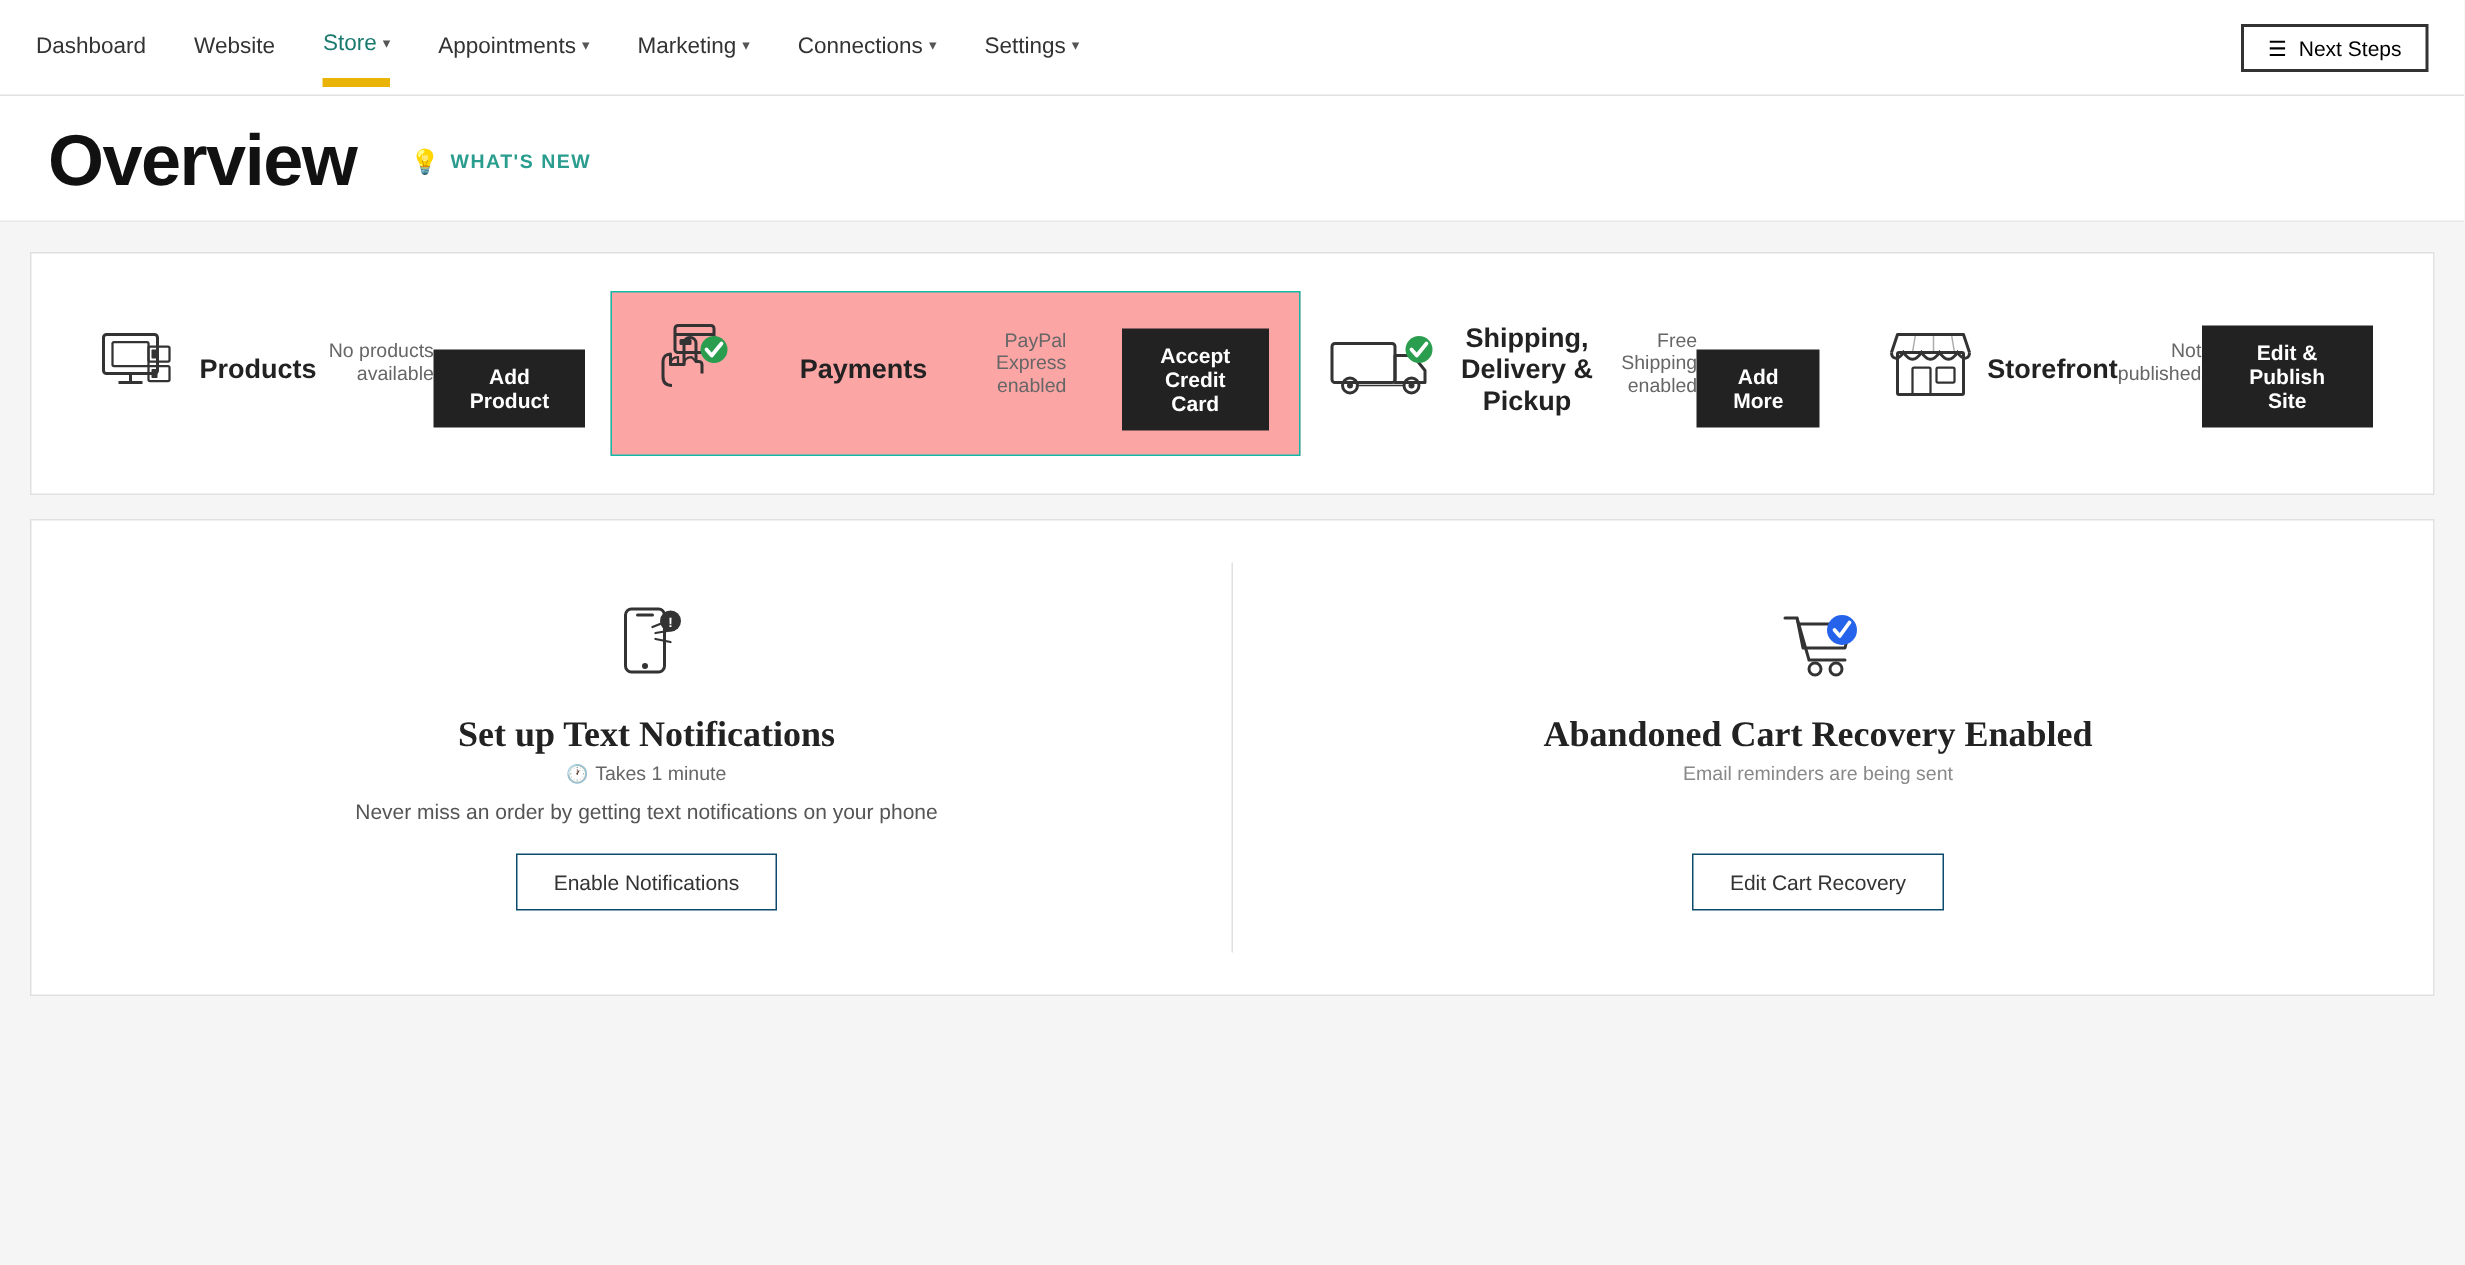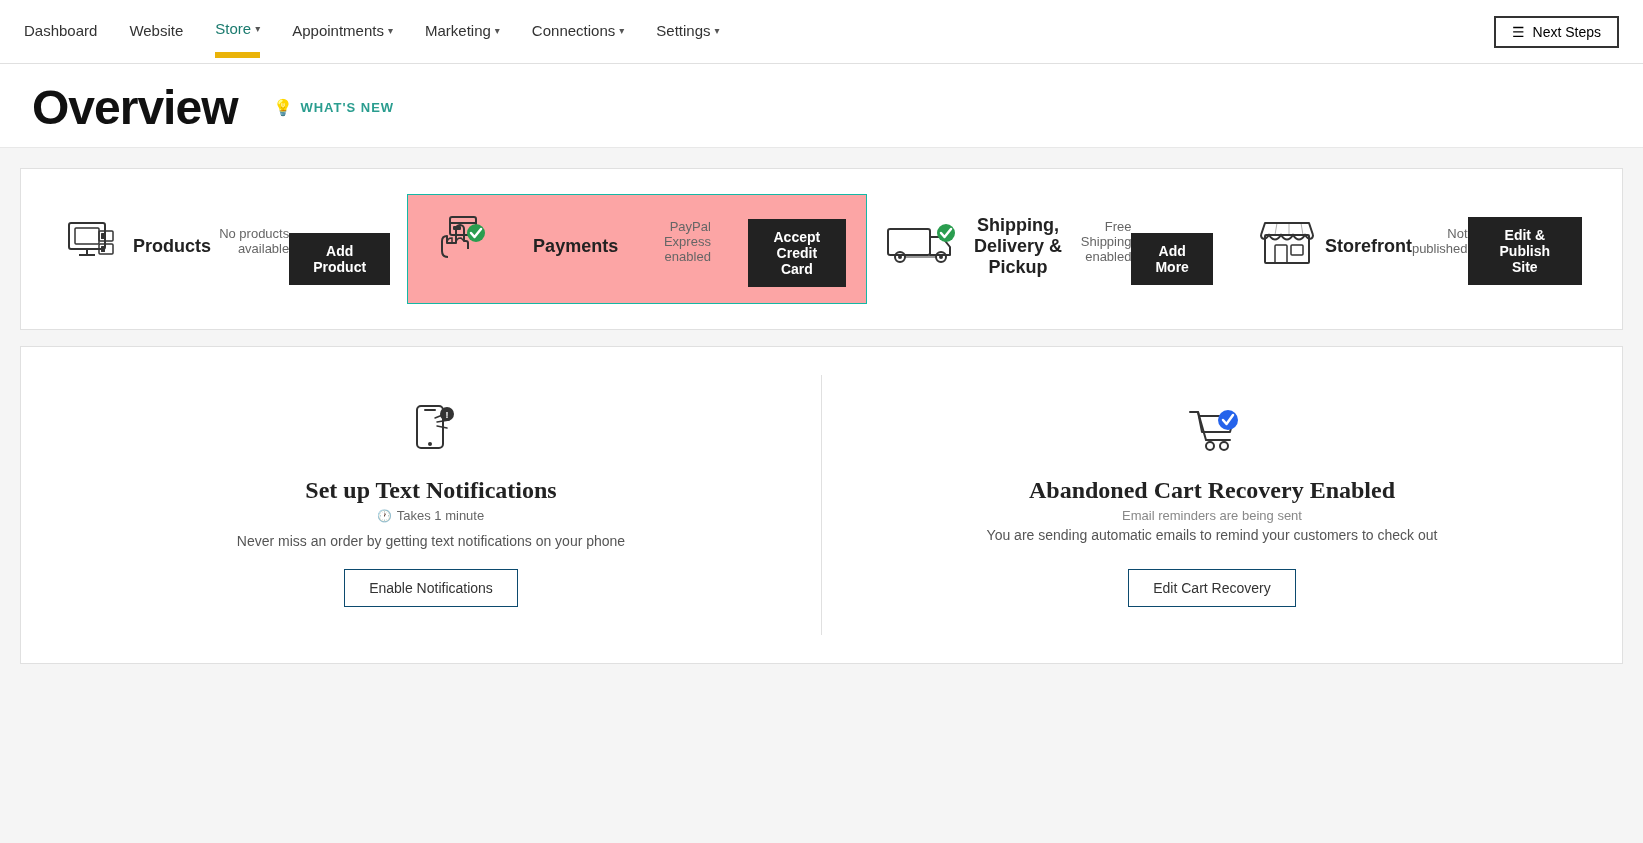--- a/index.html
+++ b/index.html
@@ -413,20 +413,19 @@
             <path d="M18 14 L22 34 L50 34 L54 18 L18 18" fill="none" stroke="#333" stroke-width="2" stroke-linejoin="round"></path>
             <circle cx="30" cy="48" r="4" fill="none" stroke="#333" stroke-width="2"></circle>
             <circle cx="44" cy="48" r="4" fill="none" stroke="#333" stroke-width="2"></circle>
 
             <circle cx="48" cy="22" r="10" fill="#2563eb"></circle>
             <path d="M43 22 L46.5 26 L53 17" stroke="white" stroke-width="2.5" fill="none" stroke-linecap="round" stroke-linejoin="round"></path>
           </svg>
         </div>
         <div class="track-card-title">Abandoned Cart Recovery Enabled</div>
         <div class="track-card-subtitle">Email reminders are being sent</div>
-        <div class="track-card-desc2">You are sending automatic emails to remind your customers to check out</div>
         <button class="card-btn-outline">Edit Cart Recovery</button>
       </div>
 
     </div>
   </div>
 
 </div>
 
 </body></html>

